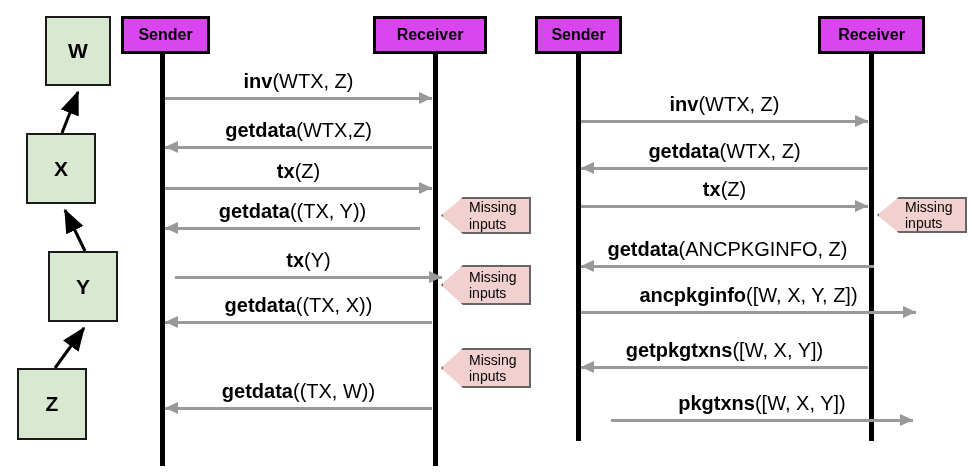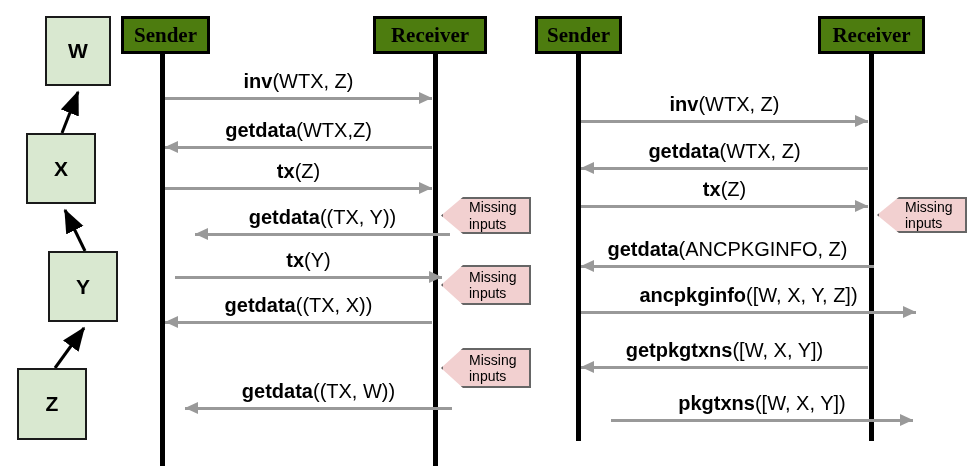--- a/index.html
+++ b/index.html
@@ -36,31 +36,30 @@
     left: 0;
     top: 0;
     width: 140px;
     height: 473px;
     pointer-events: none;
   }
 
   
   .actor-box {
     position: absolute;
-    background: #4d7c0f;
+    background: #d946ef;
     border: 3.5px solid #000000;
     display: flex;
     align-items: center;
     justify-content: center;
     font-weight: bold;
-    font-size: 21px;
+    font-size: 16px;
     color: #000000;
     box-sizing: border-box;
     white-space: nowrap;
-    font-family: Liberation Serif, serif;
   }
   .lifeline {
     position: absolute;
     width: 5px;
     background: #000000;
   }
 
   
   .msg {
     position: absolute;
@@ -156,36 +155,36 @@
     <div class="msg to-left" style="left: 165px; width: 267px; top: 140px;">
       <div class="msg-line"></div>
       <div class="msg-head"></div>
       <div class="msg-label"><b>getdata</b><span>(WTX,Z)</span></div>
     </div>
     <div class="msg to-right" style="left: 165px; width: 267px; top: 181px;">
       <div class="msg-line"></div>
       <div class="msg-head"></div>
       <div class="msg-label"><b>tx</b><span>(Z)</span></div>
     </div>
-    <div class="msg to-left" style="left: 165px; width: 255px; top: 227px; margin-left: 30px;">
+    <div class="msg to-left" style="left: 165px; width: 255px; top: 221px;">
       <div class="msg-line"></div>
       <div class="msg-head"></div>
       <div class="msg-label"><b>getdata</b><span>((TX, Y))</span></div>
     </div>
     <div class="msg to-right" style="left: 175px; width: 267px; top: 270px;">
       <div class="msg-line"></div>
       <div class="msg-head"></div>
       <div class="msg-label"><b>tx</b><span>(Y)</span></div>
     </div>
     <div class="msg to-left" style="left: 165px; width: 267px; top: 315px;">
       <div class="msg-line"></div>
       <div class="msg-head"></div>
       <div class="msg-label"><b>getdata</b><span>((TX, X))</span></div>
     </div>
-    <div class="msg to-left" style="left: 165px; width: 267px; top: 401px; margin-left: 20px;">
+    <div class="msg to-left" style="left: 165px; width: 267px; top: 401px;">
       <div class="msg-line"></div>
       <div class="msg-head"></div>
       <div class="msg-label"><b>getdata</b><span>((TX, W))</span></div>
     </div>
     <div class="callout" style="left: 441px; top: 197px; width: 90px; height: 37px;">
       <span>Missing</span>
       <span>inputs</span>
     </div>
     <div class="callout" style="left: 441px; top: 265px; width: 90px; height: 40px;">
       <span>Missing</span>

